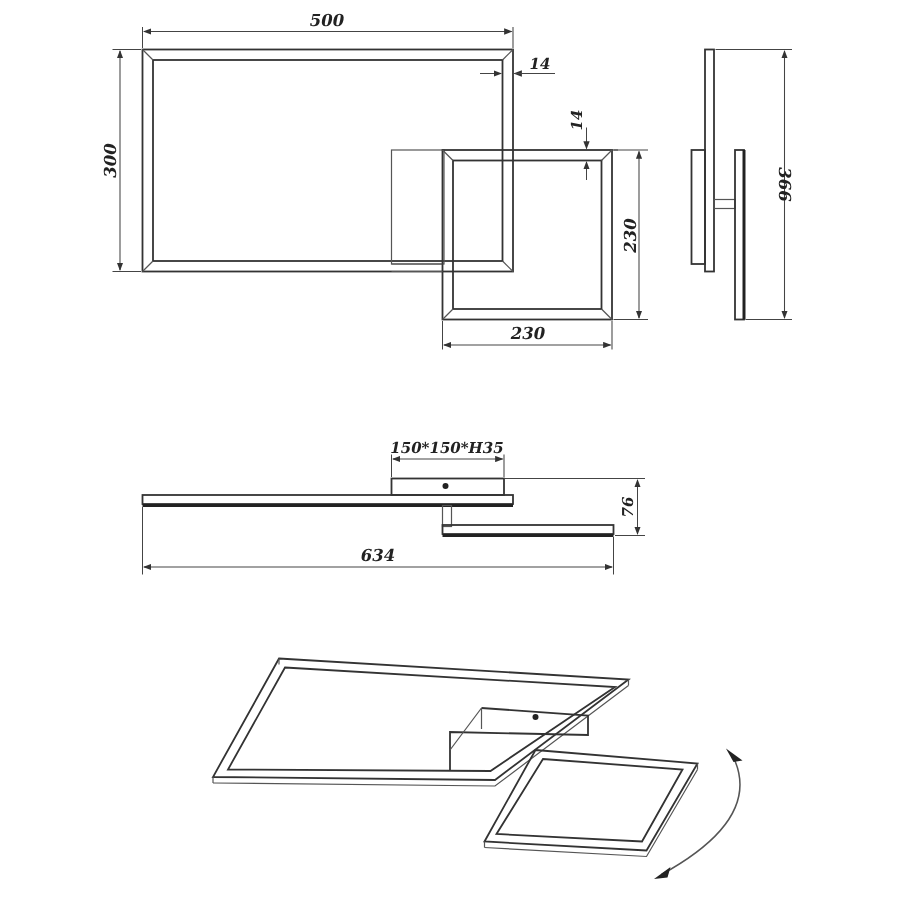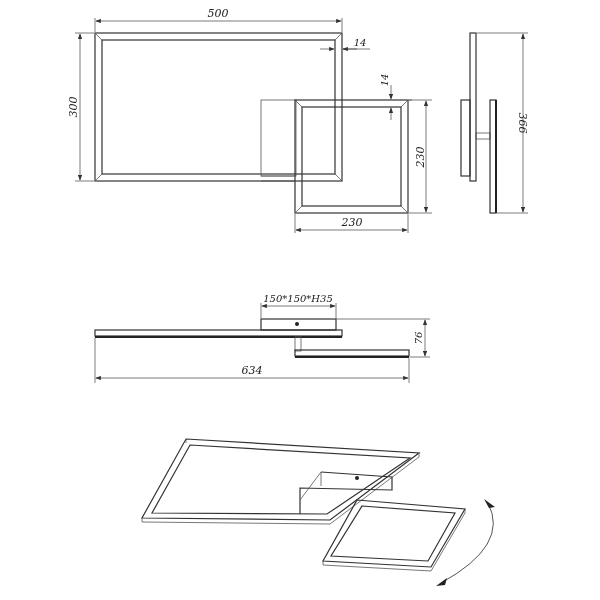--- a/index.html
+++ b/index.html
@@ -1,17 +1,17 @@
 <!DOCTYPE html>
 <html><head>
 <meta charset="utf-8">
 <style>
   html, body { margin: 0; padding: 0; background: #ffffff; }
   body { width: 600px; height: 600px; overflow: hidden; font-family: "DejaVu Serif", serif; }
-  #canvas { position: absolute; left: 0; top: 0; width: 488px; height: 600px; }
+  #canvas { position: absolute; left: 0; top: 0; width: 488px; height: 600px; font-weight: bold; }
   svg text { font-family: "DejaVu Serif", serif; font-style: italic; fill: #222; }
   .frame { fill: none; stroke: #333; stroke-width: 1.2; }
   .thin { fill: none; stroke: #555; stroke-width: 0.8; }
   .dim { fill: none; stroke: #444; stroke-width: 0.7; }
   .thick { fill: none; stroke: #222; stroke-width: 2; }
 </style>
 </head>
 <body>
 
 <div id="canvas">

